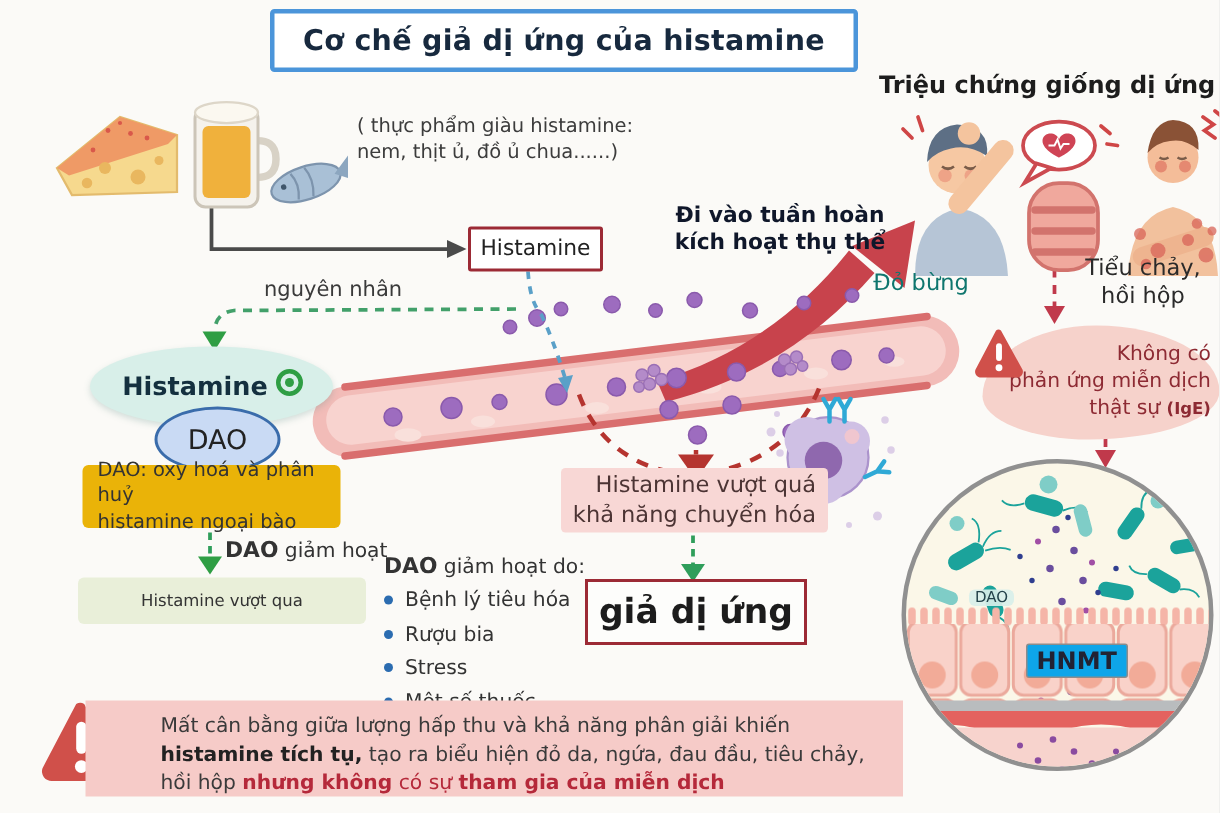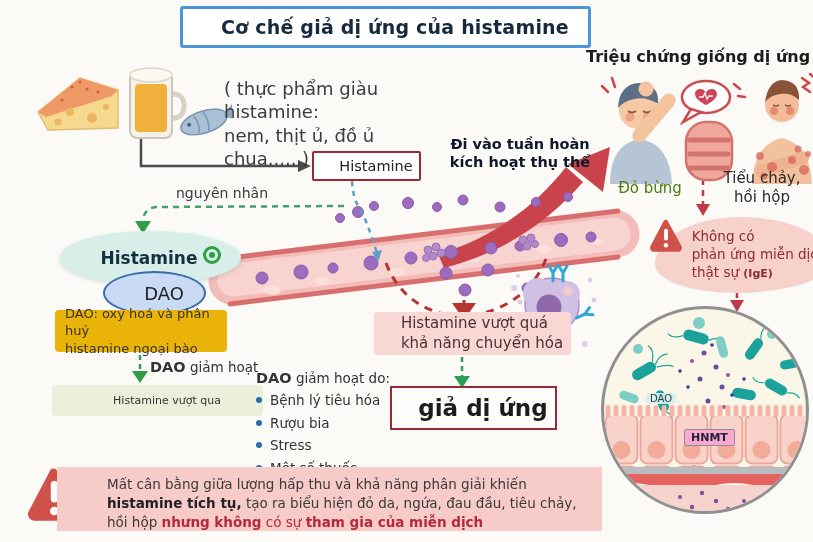--- a/index.html
+++ b/index.html
@@ -1,24 +1,24 @@
 <!DOCTYPE html>
 <html><head>
 <meta charset="utf-8">
 <style>
   html,body{margin:0;padding:0;background:#e8e8e8;}
   #stage{position:relative;width:813px;height:542px;background:#fbfaf7;overflow:hidden;
          font-family:"DejaVu Sans","Liberation Sans",sans-serif;color:#333;}
   .abs{position:absolute;}
-  .ctr{display:flex;align-items:center;justify-content:center;text-align:left;padding-left:19px;}
+  .ctr{display:flex;align-items:center;justify-content:center;text-align:right;}
 
   .title-box{left:180px;top:6px;width:386px;height:36px;background:#fff;border:3px solid #4b95da;
              border-radius:3px;font-size:19px;font-weight:bold;color:#17293e;letter-spacing:.2px;}
 
-  .foods-note{left:224px;top:77px;width:190px;font-size:18px;line-height:1.3;color:#3c3c3c;}
+  .foods-note{left:238px;top:77px;width:190px;font-size:13px;line-height:1.3;color:#3c3c3c;}
 
   .histamine-box{left:312px;top:151px;width:86px;height:26px;background:#fff;border:2.5px solid #9c2a35;
                  border-radius:2px;font-size:14.5px;color:#222;}
 
   .circulation-note{left:412px;top:135px;width:146px;font-size:14.5px;font-weight:bold;
                     color:#0f172a;line-height:1.25;text-align:center;margin-left:35px;}
 
   .cause-label{left:176px;top:185px;width:100px;font-size:14px;color:#3a3a3a;}
 
   .hist-ellipse{left:60px;top:231px;width:162px;height:53px;border-radius:50%;
@@ -46,35 +46,35 @@
   .causes li{position:relative;padding-left:14px;margin-bottom:6.5px;}
   .causes li .dot{position:absolute;left:0;top:5px;width:6px;height:6px;border-radius:50%;background:#2b6cb0;}
 
   .overload-box{left:374px;top:312px;width:178px;height:43px;background:#f8d7d5;border-radius:3px;
                 font-size:15px;line-height:1.3;color:#4c3434;}
 
   .pseudo-box{left:390px;top:386px;width:144px;height:40px;background:#fdfdfb;border:2.5px solid #9c2a35;
               font-size:23px;font-weight:bold;color:#1c1c1c;}
 
   .symptoms-heading{left:586px;top:47px;width:228px;font-size:16px;font-weight:bold;color:#1d1d1d;text-align:left;}
-  .flushing-label{left:608px;top:179px;width:84px;font-size:15px;color:#4d7c0f;text-align:center;}
+  .flushing-label{left:572px;top:179px;width:84px;font-size:15px;color:#0f766e;text-align:center;}
   .diarrhea-label{left:712px;top:169px;width:100px;font-size:15px;color:#2a2a2a;text-align:center;line-height:1.25;}
 
   .no-immune{left:655px;top:217px;width:158px;height:76px;background:#f6d2cb;
              border-radius:48% 52% 55% 45% / 62% 58% 42% 38%;
              font-size:13.5px;line-height:1.32;color:#8d2a33;font-weight:500;}
   .no-immune .ige{font-size:11px;font-weight:bold;}
   .tri-sm{position:absolute;left:-8px;top:0px;width:38px;height:38px;}
 
   .gut-circle{left:601px;top:306px;width:208px;height:208px;border-radius:50%;border:3px solid #909090;
               background:#fbf7e8;overflow:hidden;box-sizing:border-box;}
   .dao-chip{position:absolute;left:42px;top:84px;padding:0 4px;background:rgba(216,239,233,.92);
             border-radius:4px;font-size:10px;color:#23424a;font-weight:500;}
-  .hnmt-chip{position:absolute;left:80px;top:120px;padding:1px 6px;background:#f9a8d4;border:1px solid #8c8c8c;
-             border-radius:2px;font-size:11px;font-weight:bold;color:#223;}
+  .hnmt-chip{position:absolute;left:80px;top:120px;padding:1px 6px;background:#0ea5e9;border:1px solid #8c8c8c;
+             border-radius:2px;font-size:16px;font-weight:bold;color:#223;}
 
   .warning-banner{left:57px;top:467px;width:545px;height:64px;background:#f6cbc8;border-radius:0;
                   box-sizing:border-box;padding:8px 12px 6px 50px;font-size:13.5px;line-height:1.42;color:#3a3a3a;}
   .warning-banner b{color:#222;}
   .warning-banner .rd{color:#b5293a;font-weight:bold;}
   .warning-banner .rd2{color:#b5293a;}
   .tri-lg{left:24px;top:464px;width:60px;height:62px;}
 
   svg{display:block;}
 </style>

